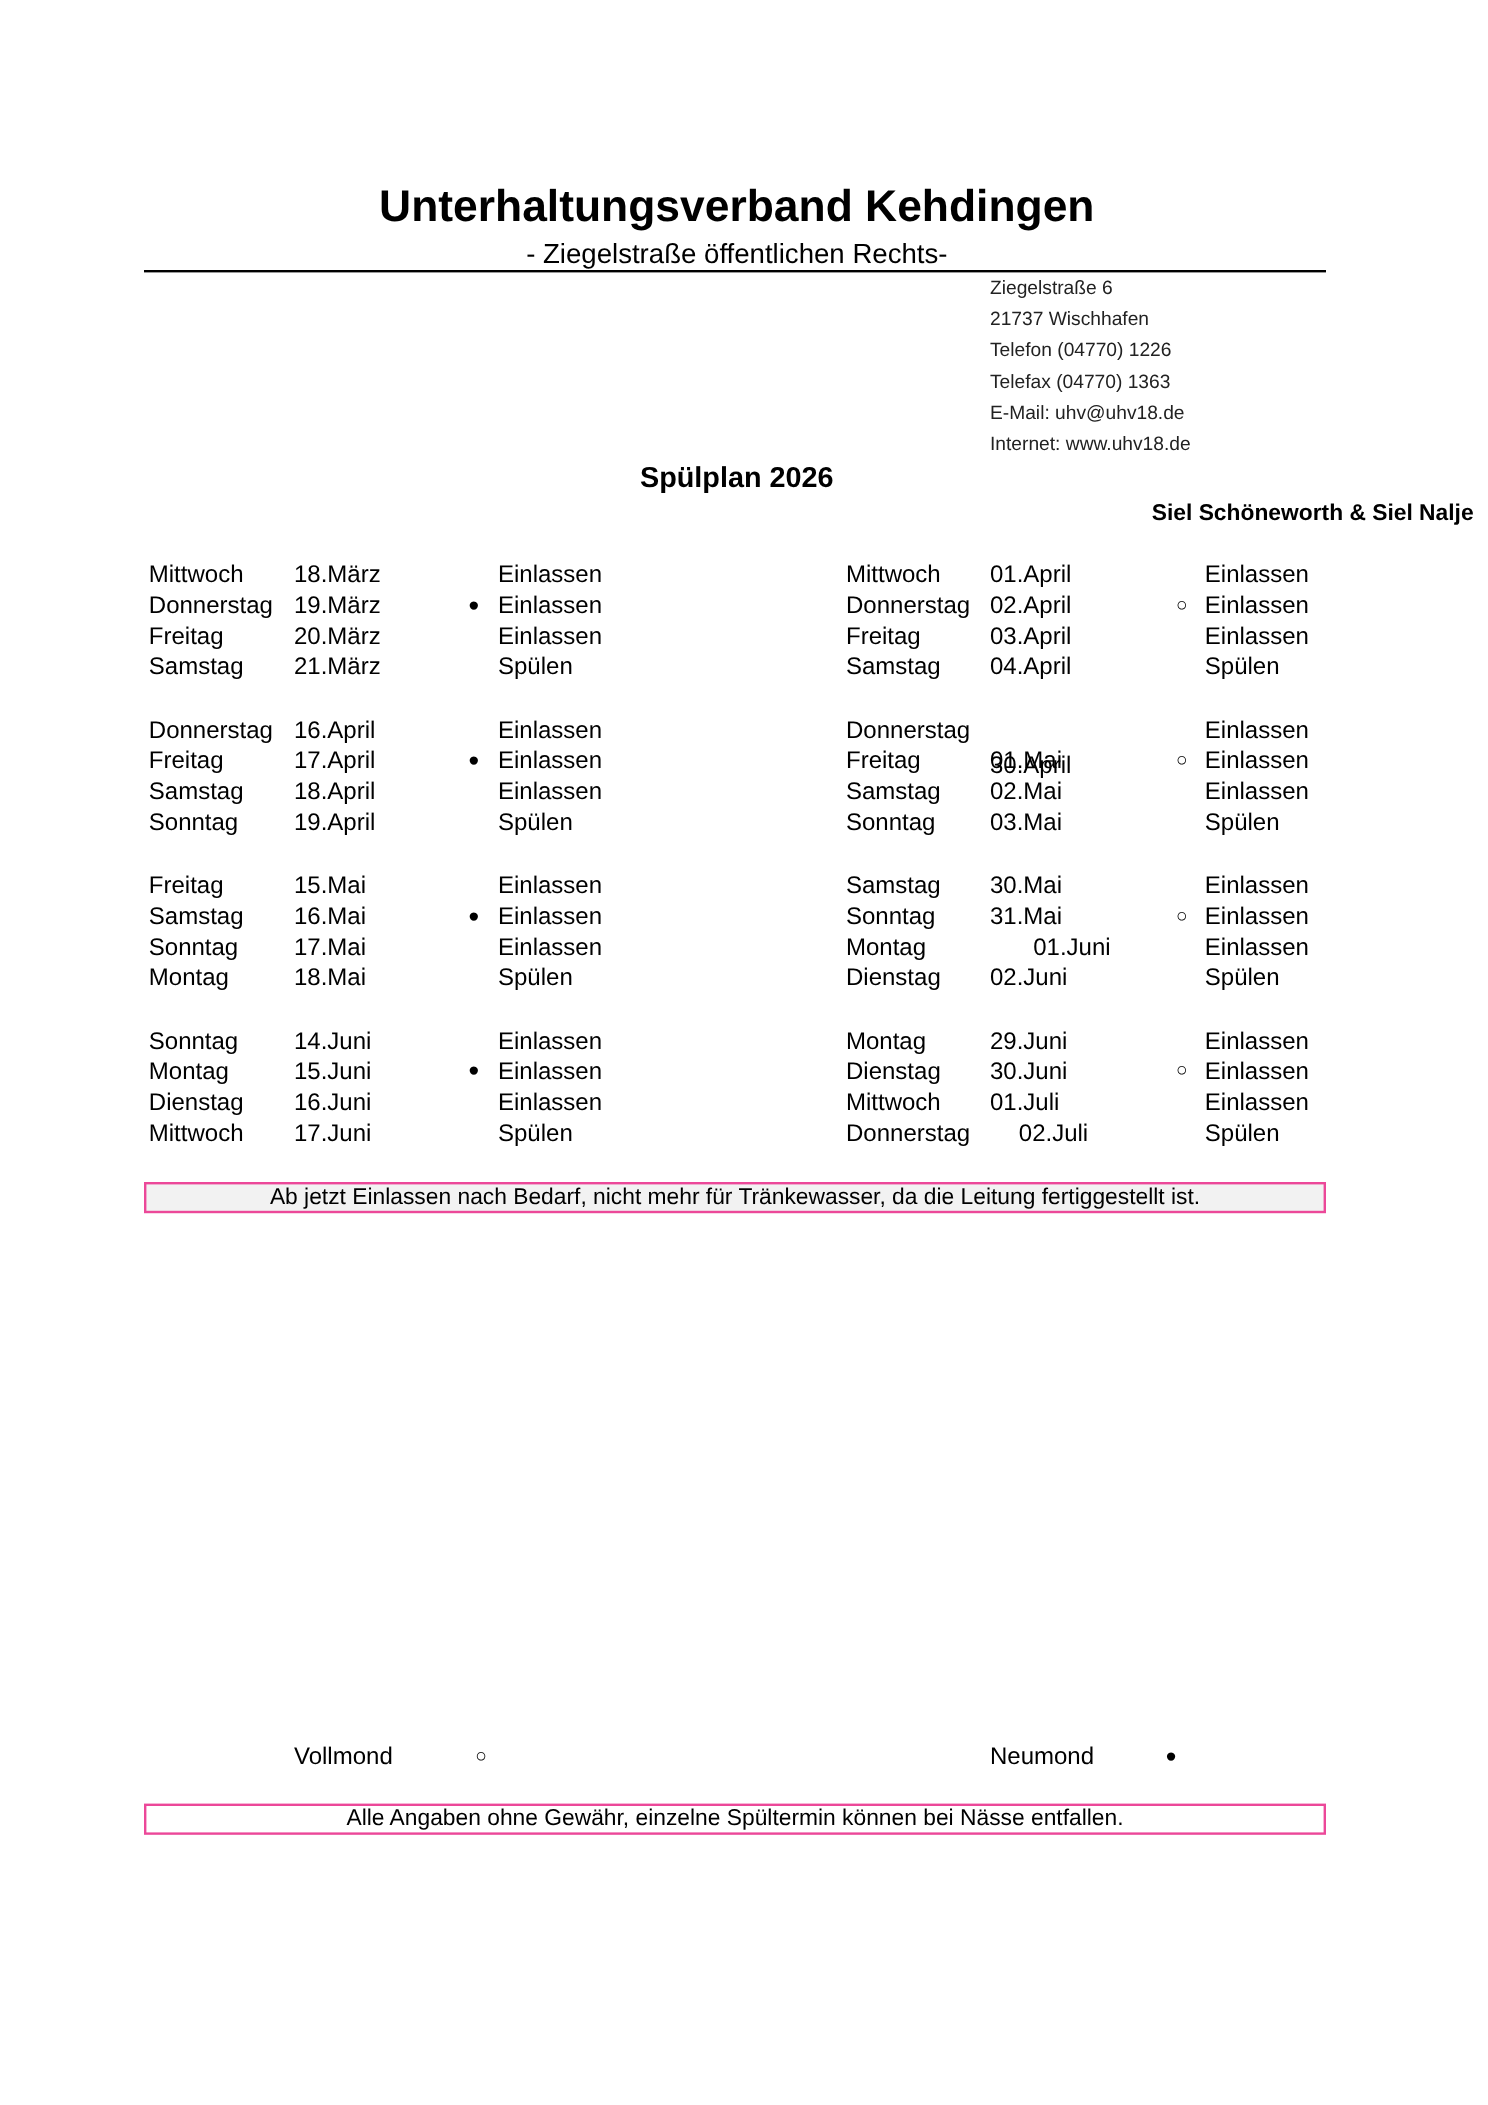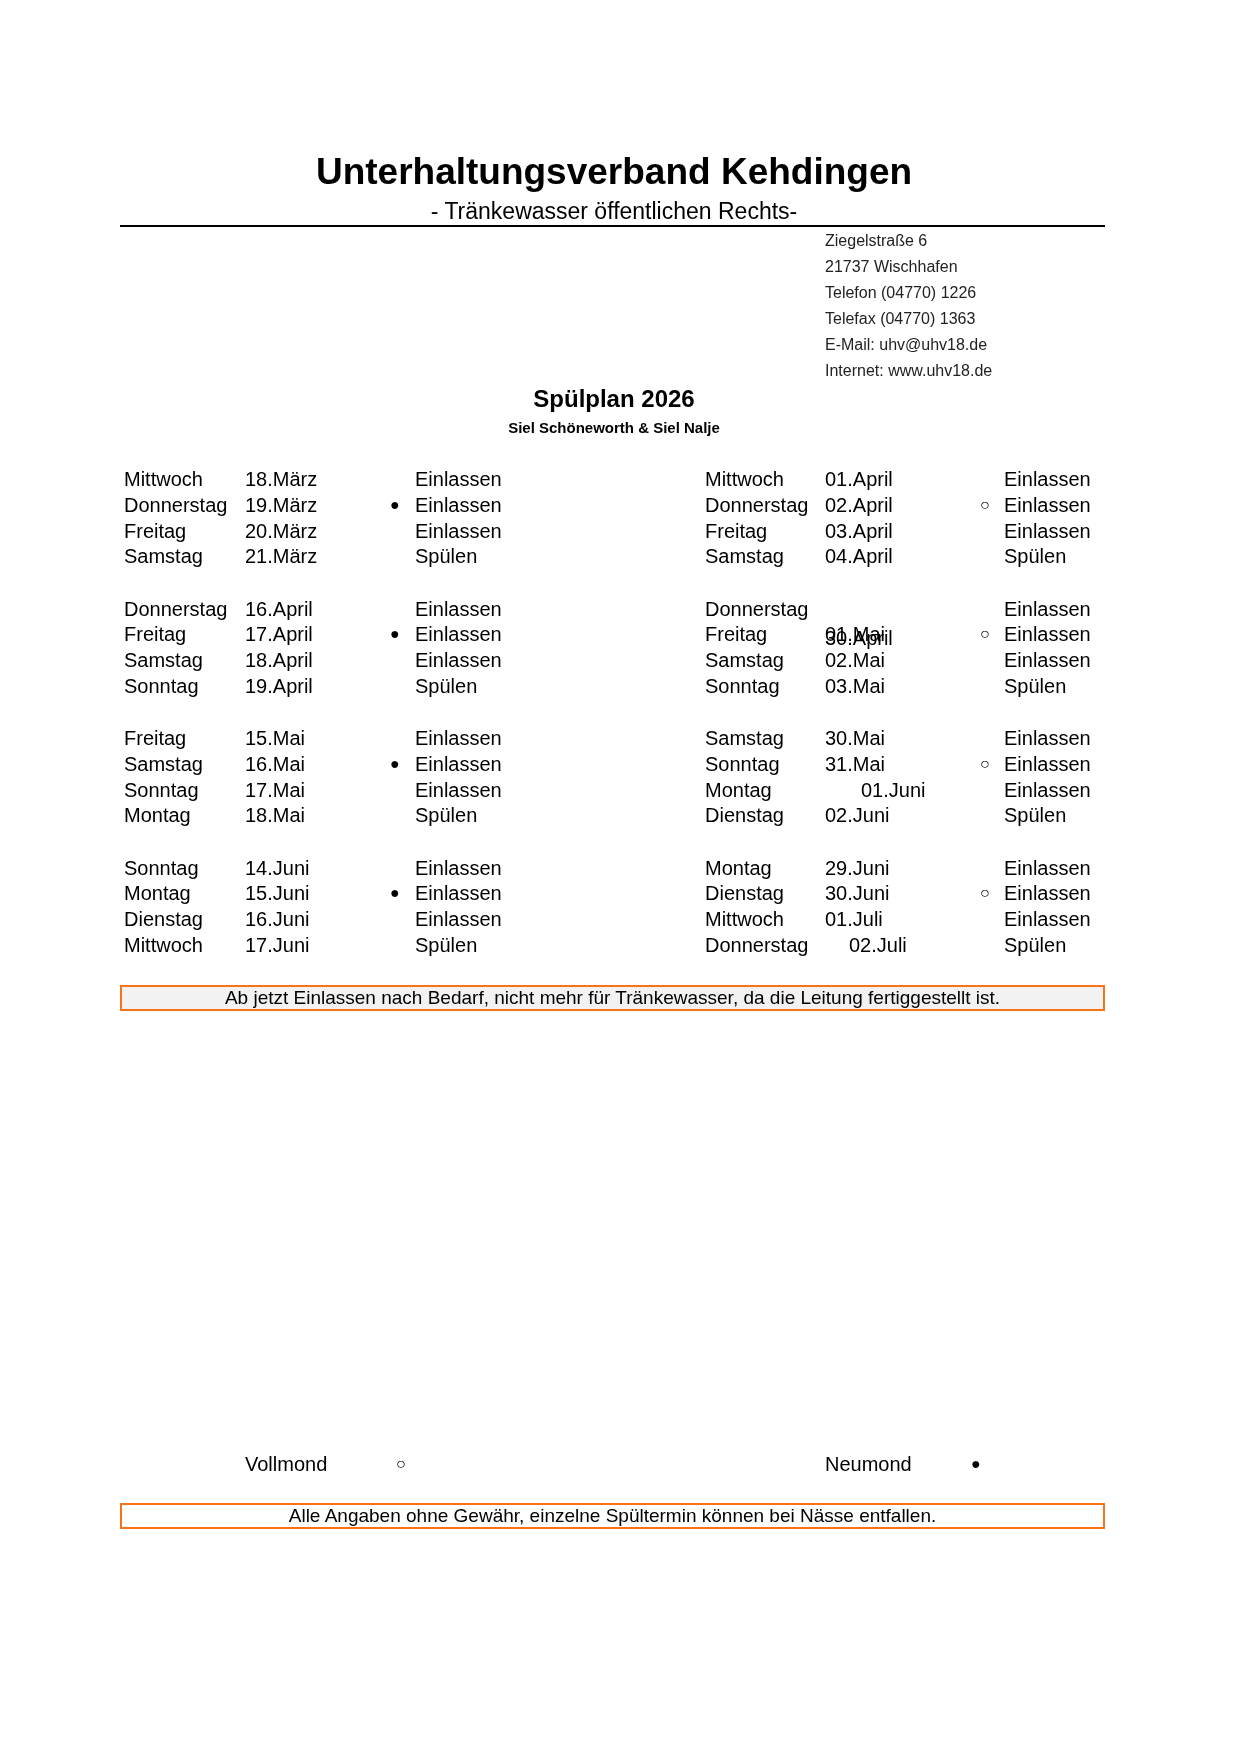--- a/index.html
+++ b/index.html
@@ -8,35 +8,35 @@
   .abs { position: absolute; white-space: nowrap; }
   #org-title { left: 0; width: 1228px; top: 150px; text-align: center;
                font-size: 37px; font-weight: bold; line-height: 44px; }
   #org-subtitle { left: 0; width: 1228px; top: 198px; text-align: center;
                   font-size: 23px; line-height: 26px; }
   #header-rule { left: 120px; width: 985px; top: 225px; height: 0;
                  border-top: 2px solid #000; }
   .addr { left: 825px; font-size: 16px; line-height: 20px; color: #222; }
   #plan-title { left: 0; width: 1228px; top: 385px; text-align: center;
                 font-size: 24px; font-weight: bold; line-height: 28px; }
-  #plan-subtitle { left: 0; width: 1228px; top: 417px; text-align: center;
-                   font-size: 15px; font-weight: bold; line-height: 22px; }
+  #plan-subtitle { left: 0; width: 1228px; top: 417px; text-align: right;
+                   font-size: 19px; font-weight: bold; line-height: 22px; }
   .cell { font-size: 20px; line-height: 24px; }
   .marker { font-size: 16px; line-height: 24px; }
-  .box { left: 120px; width: 981px; height: 22px; border: 2px solid #f97316;
+  .box { left: 120px; width: 981px; height: 22px; border: 2px solid #ec4899;
          text-align: center; font-size: 19px; line-height: 22px; }
   #notice-box { top: 985px; background: #f2f2f2; }
   #disclaimer-box { top: 1503px; background: #ffffff; }
   .legend { font-size: 20px; line-height: 24px; }
 </style>
 </head>
 <body>
 
 <div id="org-title" class="abs">Unterhaltungsverband Kehdingen</div>
-<div id="org-subtitle" class="abs">- Tränkewasser öffentlichen Rechts-</div>
+<div id="org-subtitle" class="abs">- Ziegelstraße öffentlichen Rechts-</div>
 <div id="header-rule" class="abs"></div>
 
 <div>
   <div class="abs addr" style="top:231px">Ziegelstraße 6</div>
   <div class="abs addr" style="top:257px">21737 Wischhafen</div>
   <div class="abs addr" style="top:283px">Telefon (04770) 1226</div>
   <div class="abs addr" style="top:309px">Telefax (04770) 1363</div>
   <div class="abs addr" style="top:335px">E-Mail: uhv@uhv18.de</div>
   <div class="abs addr" style="top:361px">Internet: www.uhv18.de</div>
 </div>

